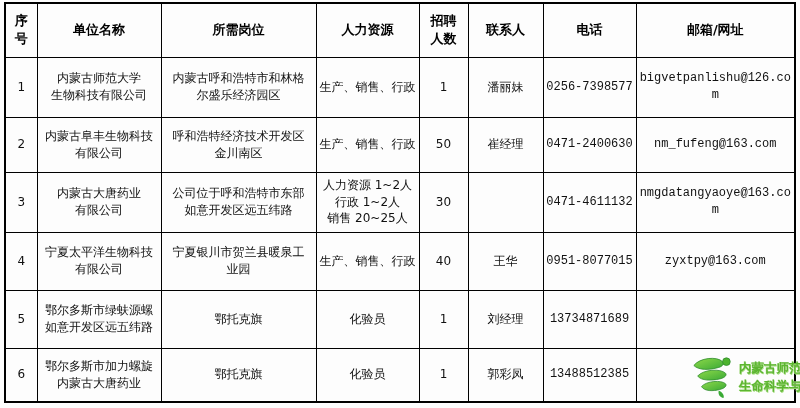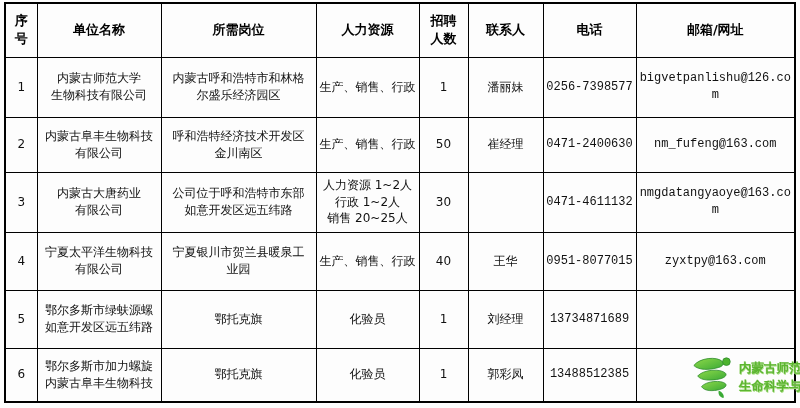--- a/index.html
+++ b/index.html
@@ -139,21 +139,21 @@
       <td>鄂托克旗</td>
       <td>化验员</td>
       <td>1</td>
       <td>刘经理</td>
       <td class="latin">13734871689</td>
       <td class="latin"></td>
     </tr>
     <tr class="r6">
       <td>6</td>
       <td>鄂尔多斯市加力螺旋
-内蒙古阜丰生物科技</td>
+内蒙古大唐药业</td>
       <td>鄂托克旗</td>
       <td>化验员</td>
       <td>1</td>
       <td>郭彩凤</td>
       <td class="latin">13488512385</td>
       <td class="latin"></td>
     </tr>
   </tbody>
     </table>
 

